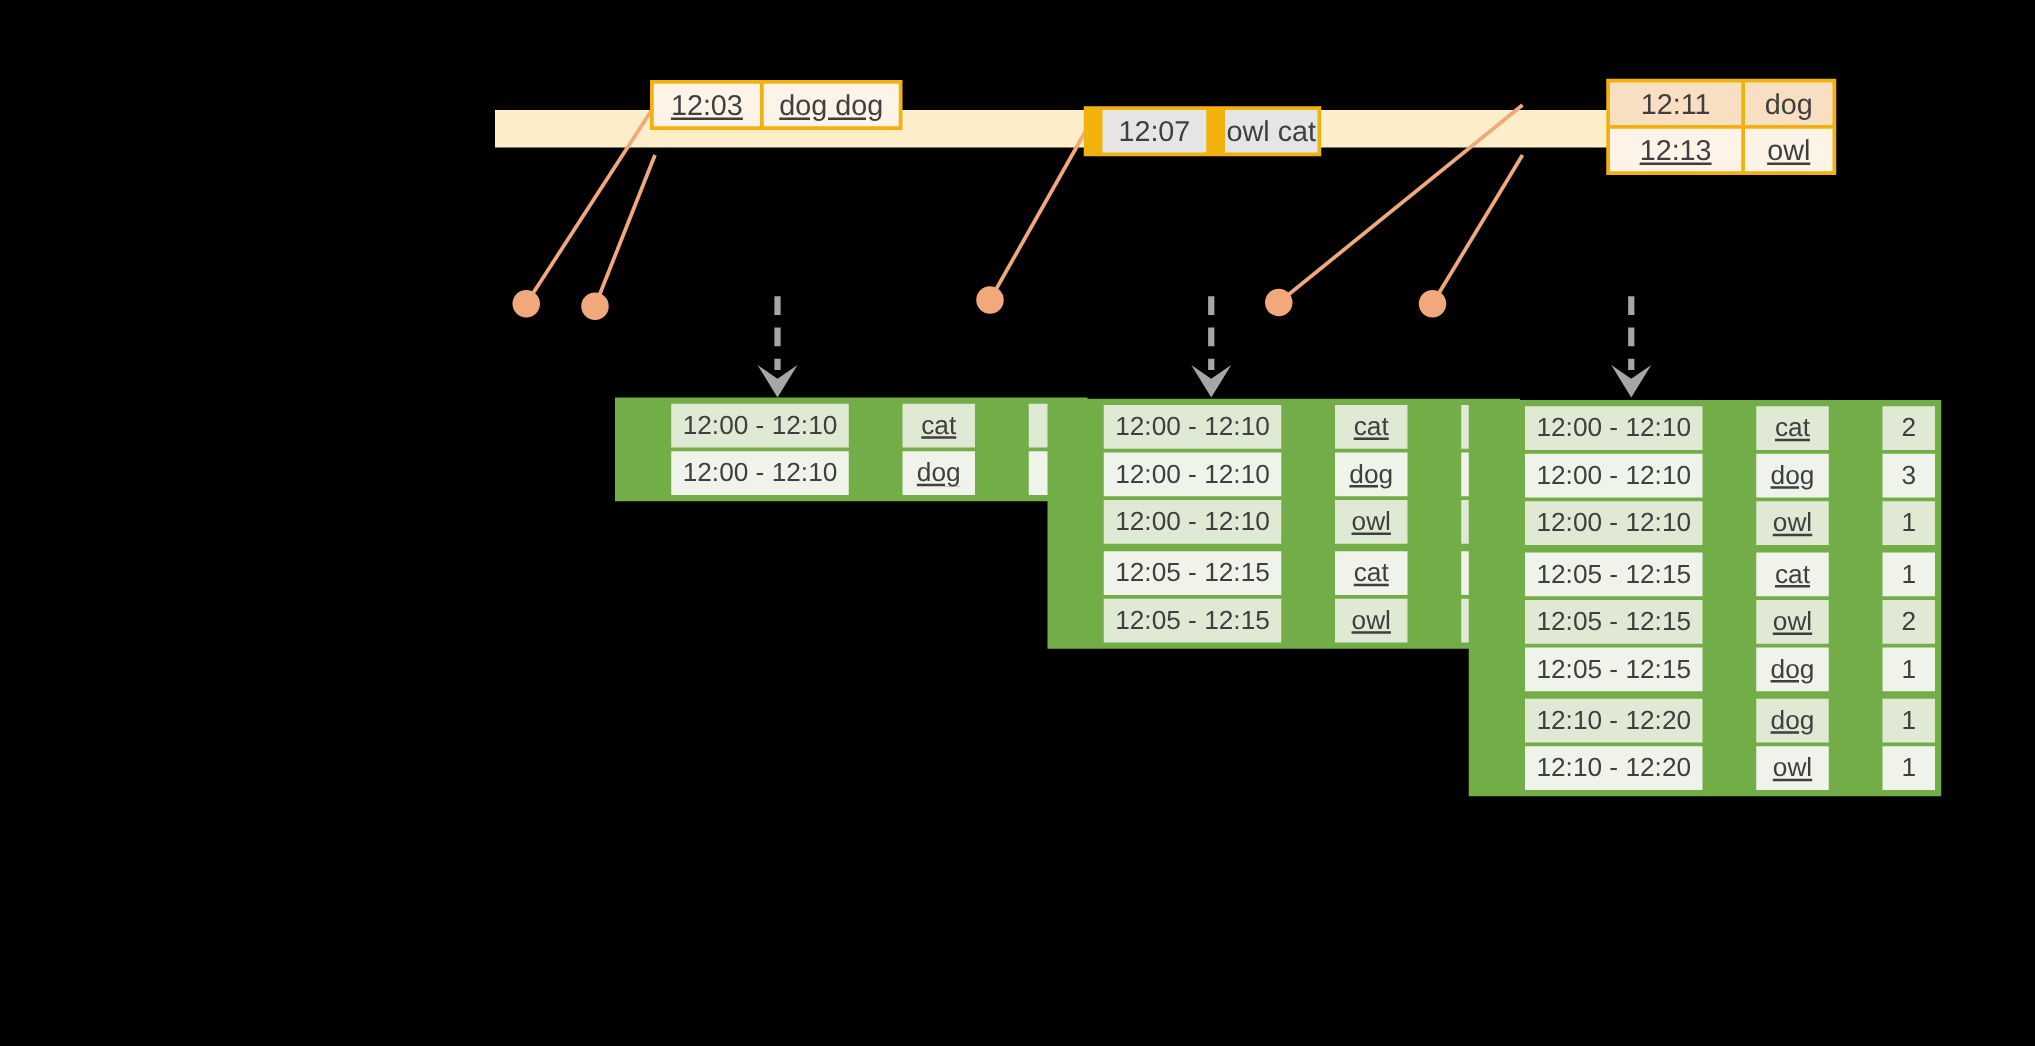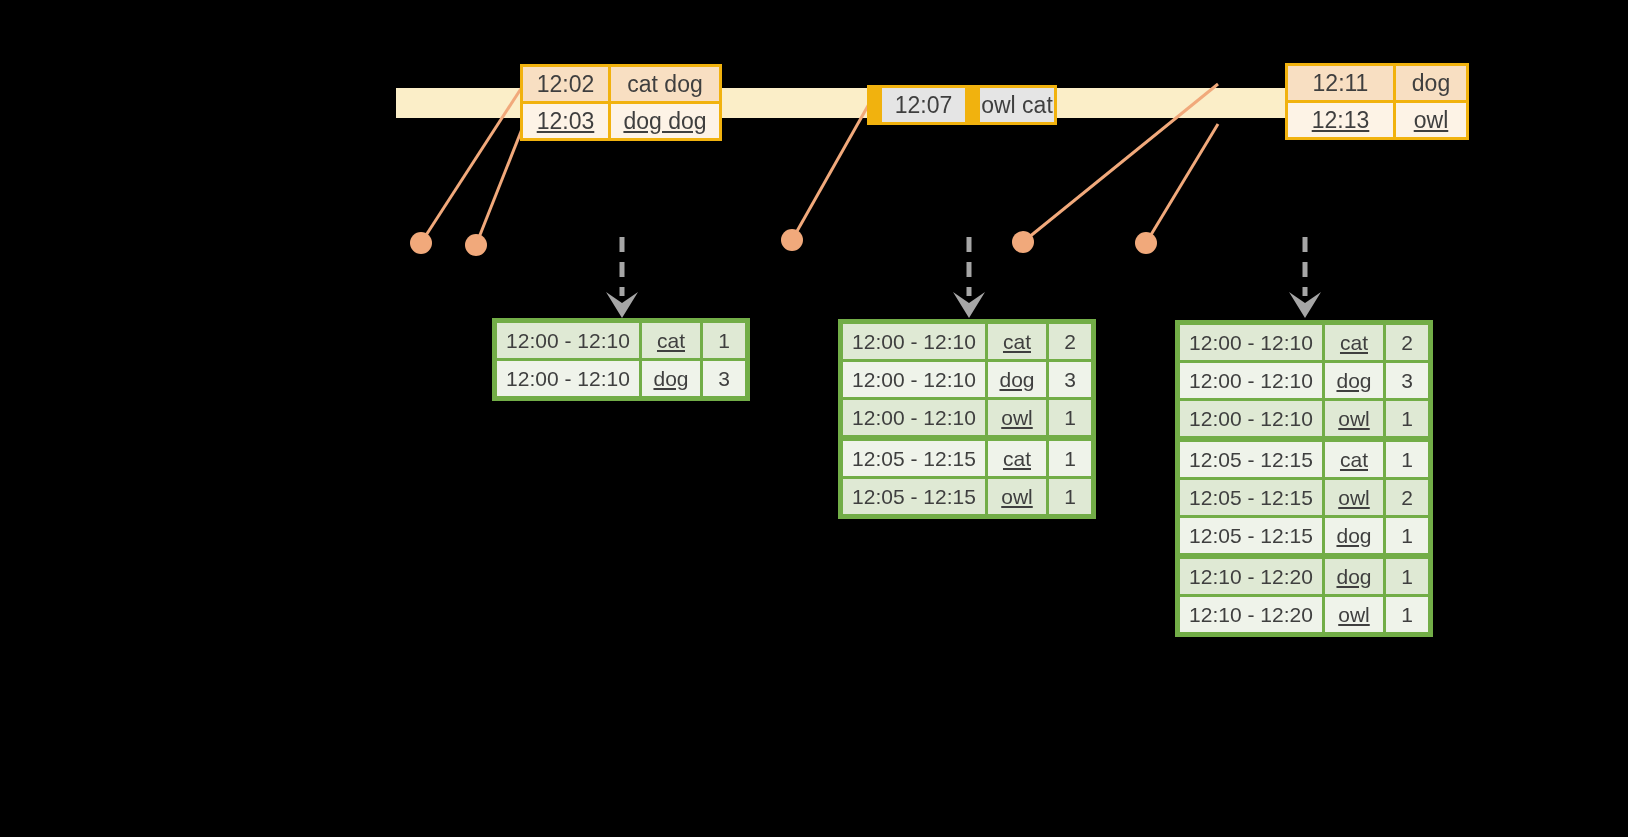--- a/index.html
+++ b/index.html
@@ -20,21 +20,21 @@
   .fill-mid   { background:#e5e5e5;margin-left:12px; }
   .t1-time  { width:85px; }  .t1-words { width:108px; }
   .t2-time  { width:83px; }  .t2-words { width:74px; }
   .t3-time  { width:105px; } .t3-words { width:70px; }
 
   
   .gtable { position:absolute; background:#72AD47; padding:5px; display:flex;
             flex-direction:column; gap:3px; z-index:2; box-sizing:border-box; }
   .grow  { display:flex; gap:3px; }
   .gcell { height:35px; display:flex; align-items:center; justify-content:center;
-           font-size:21px; }
+           font-size:21px;margin-left:40px; }
   .gwin  { width:142px; } .gword { width:58px;text-decoration:underline; } .gcnt { width:42px; }
   .grow:nth-child(odd)  .gcell { background:#DFE9D4; }
   .grow:nth-child(even) .gcell { background:#EFF3EA; }
   .gsep { margin-top:3px; }
 
   
   #etable-1 { left:520px;  top:64px; }
   #etable-2 { left:867px;  top:85px; }
   #etable-3 { left:1285px; top:63px; }
   #gtable-1 { left:492px;  top:318px; }
@@ -71,24 +71,20 @@
       <line x1="622" y1="237" x2="622" y2="296" stroke="#A6A6A6" stroke-width="5" stroke-dasharray="15 10"></line>
       <polygon points="606,292 622,318 638,292 622,303" fill="#A6A6A6"></polygon>
       <line x1="969" y1="237" x2="969" y2="296" stroke="#A6A6A6" stroke-width="5" stroke-dasharray="15 10"></line>
       <polygon points="953,292 969,318 985,292 969,303" fill="#A6A6A6"></polygon>
       <line x1="1305" y1="237" x2="1305" y2="296" stroke="#A6A6A6" stroke-width="5" stroke-dasharray="15 10"></line>
       <polygon points="1289,292 1305,318 1321,292 1305,303" fill="#A6A6A6"></polygon>
     </g>
   </svg>
 
   <div id="etable-1" class="etable">
-    <div class="erow">
-      <div class="ecell t1-time fill-dark">12:02</div>
-      <div class="ecell t1-words fill-dark">cat dog</div>
-    </div>
     <div class="erow">
       <div class="ecell t1-time fill-light">12:03</div>
       <div class="ecell t1-words fill-light">dog dog</div>
     </div>
   </div>
 
   <div id="etable-2" class="etable">
     <div class="erow">
       <div class="ecell t2-time fill-mid">12:07</div>
       <div class="ecell t2-words fill-mid">owl cat</div>

